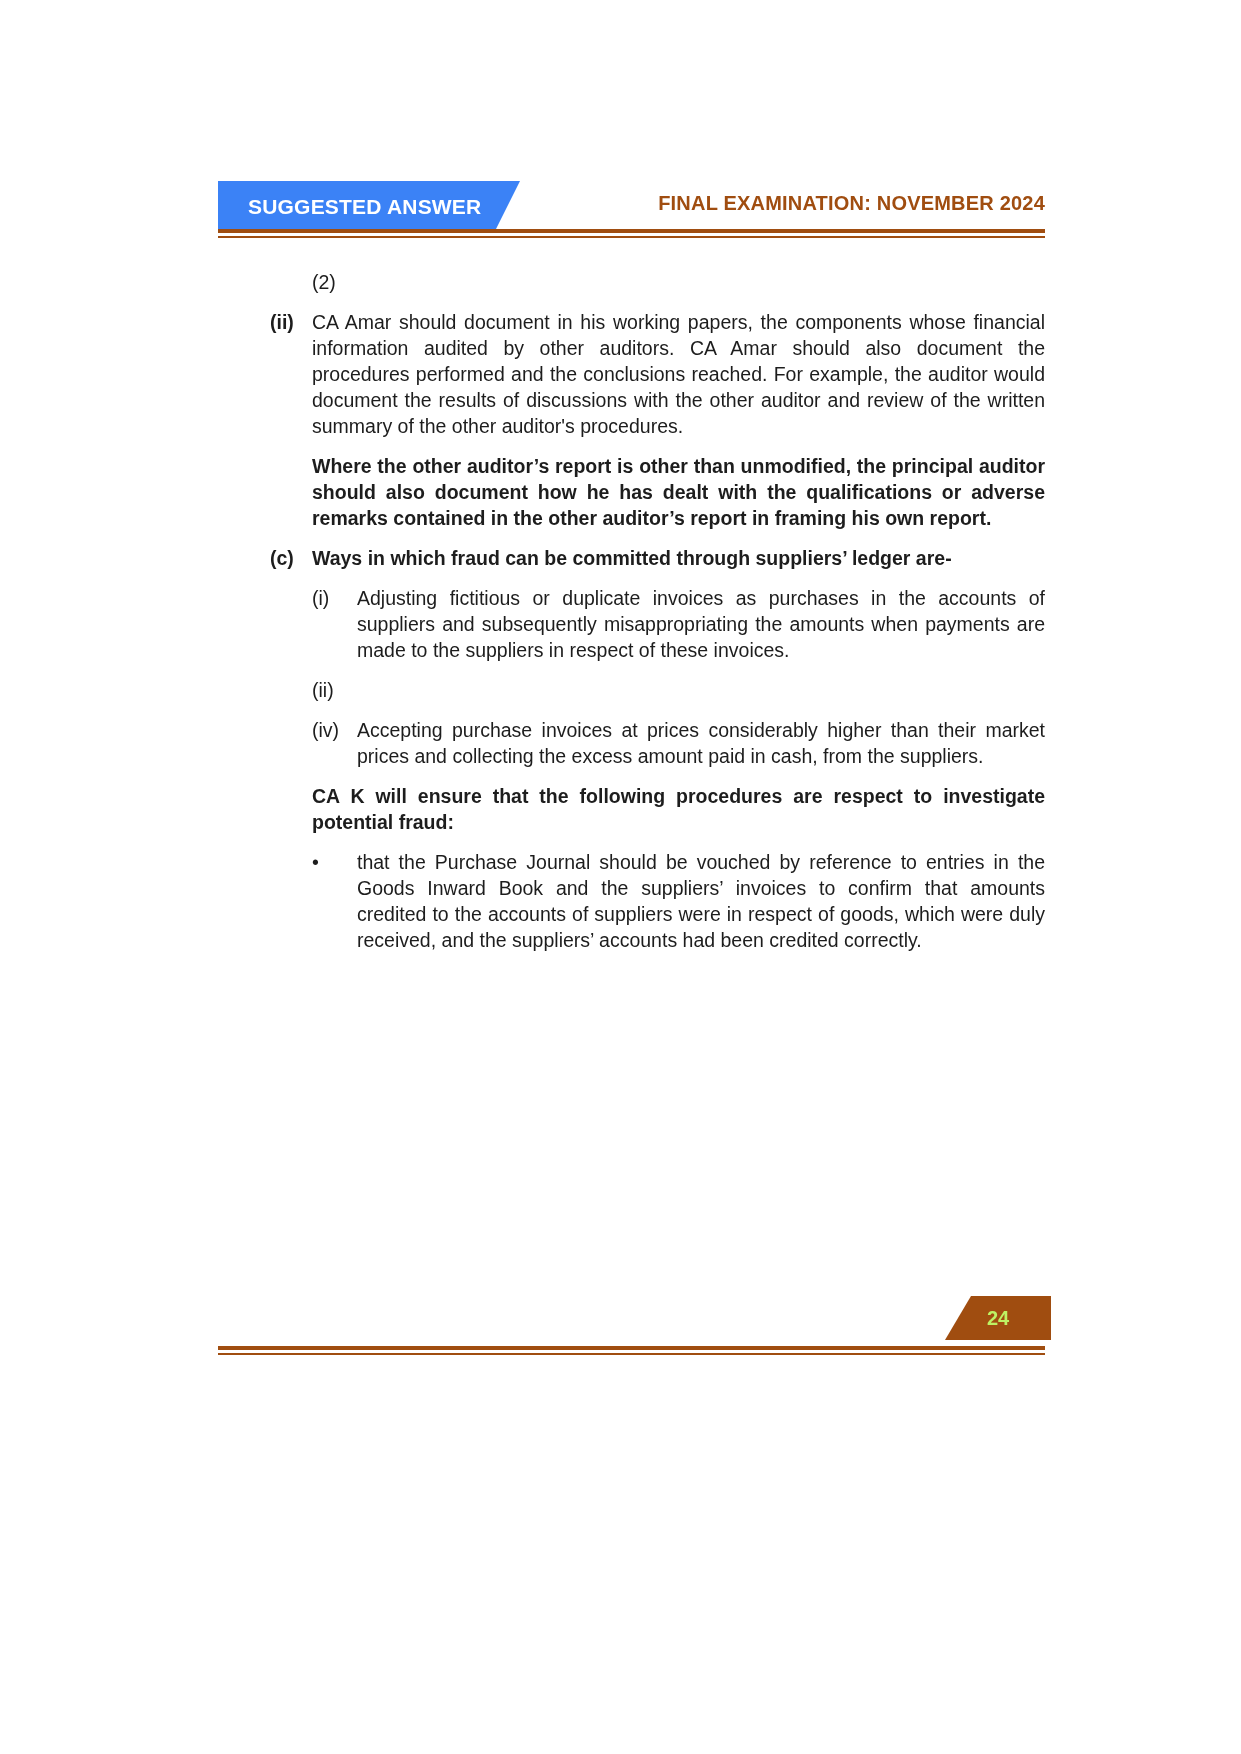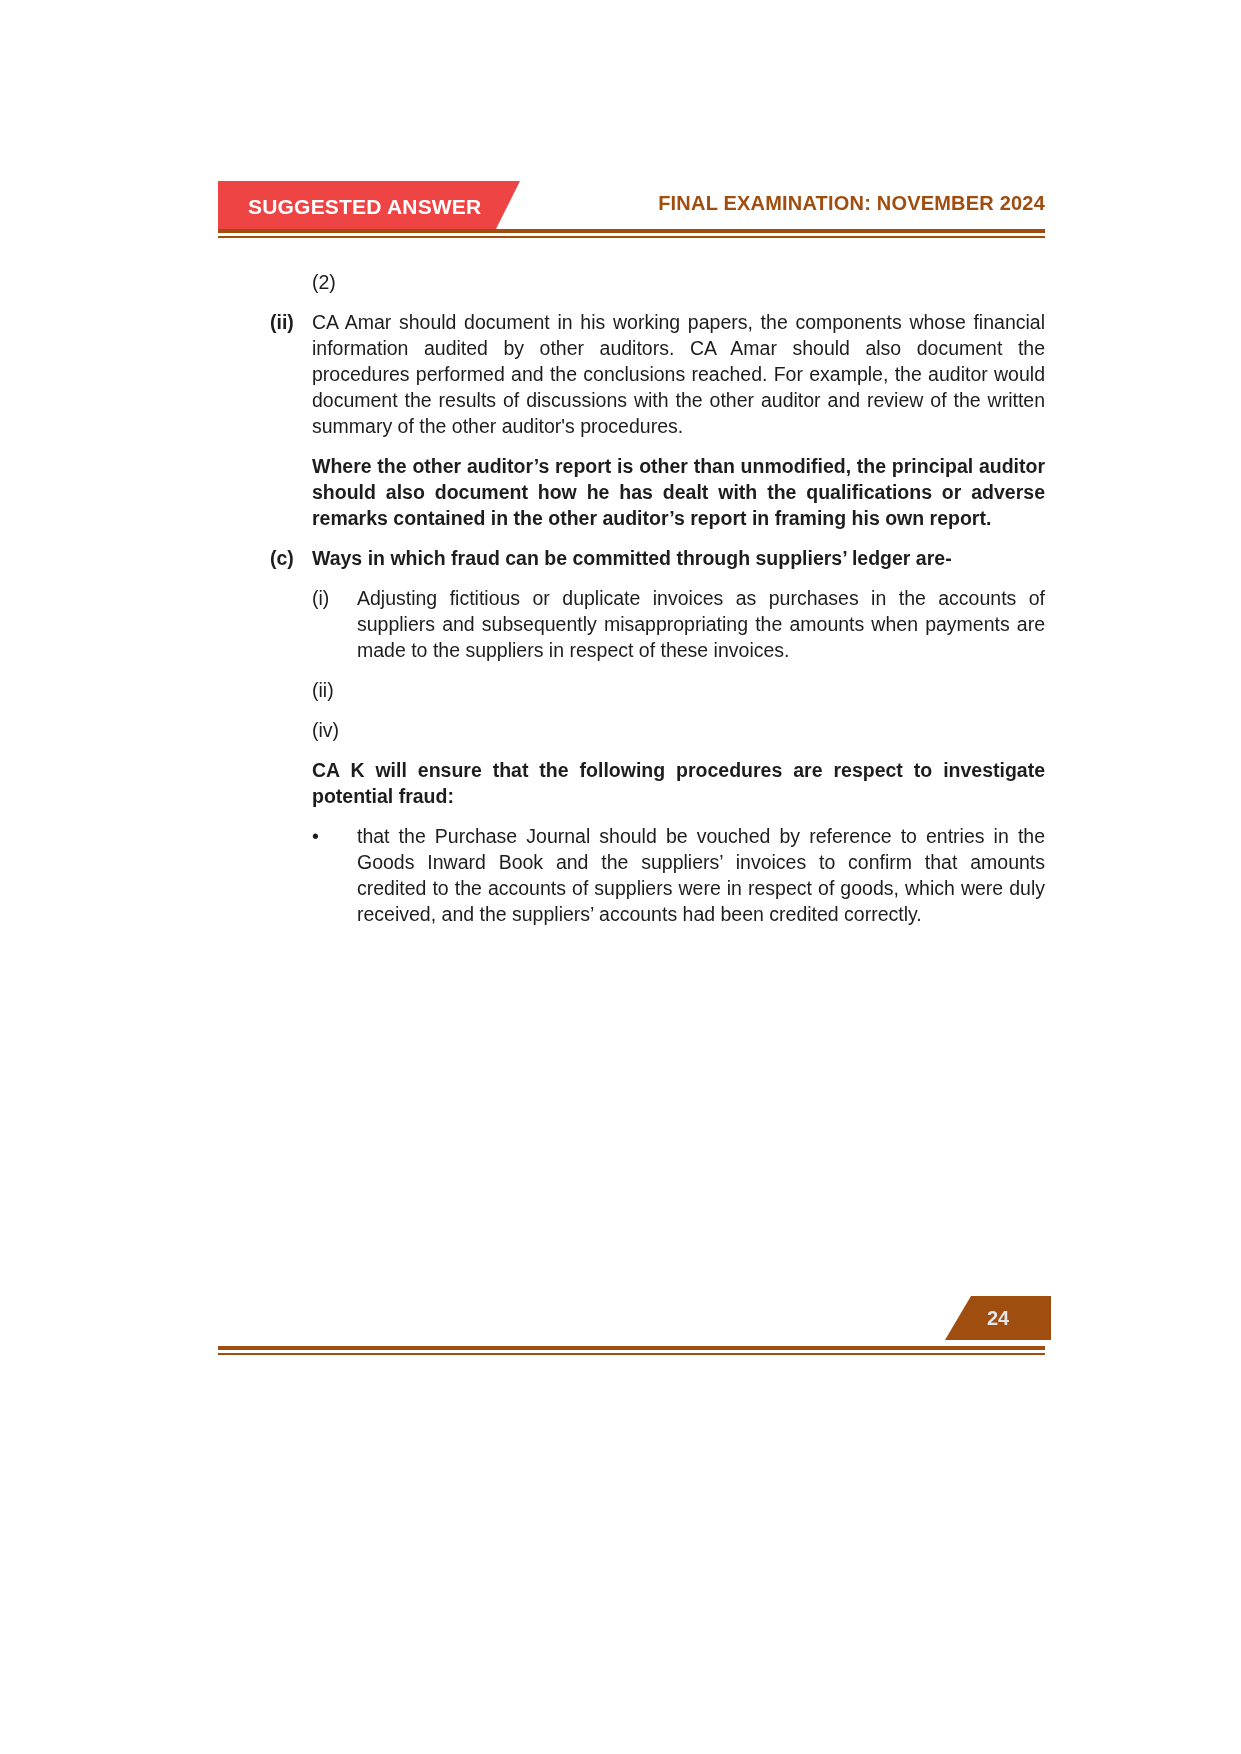--- a/index.html
+++ b/index.html
@@ -13,21 +13,21 @@
     overflow: hidden;
   }
 
   
   .banner {
     position: absolute;
     left: 218px;
     top: 181px;
     width: 302px;
     height: 52px;
-    background: #ef4444;
+    background: #3b82f6;
     clip-path: polygon(0 0, 100% 0, calc(100% - 26px) 100%, 0 100%);
     display: flex;
     align-items: center;
     box-sizing: border-box;
     padding-left: 30px;
   }
   .banner-label {
     color: #ffffff;
     font-weight: bold;
     font-size: 21px;
@@ -75,21 +75,21 @@
     top: 1296px;
     width: 106px;
     height: 44px;
     background: #A04D10;
     clip-path: polygon(26px 0, 100% 0, 100% 100%, 0 100%);
     display: flex;
     align-items: center;
     justify-content: center;
   }
   .page-badge span {
-    color: #e5e5e5;
+    color: #bef264;
     font-weight: bold;
     font-size: 20px;
   }
 </style>
 </head>
 <body>
 
 <div class="page">
 
   <div class="banner">
@@ -122,20 +122,21 @@
       <div class="txt">Adjusting fictitious or duplicate invoices as purchases in the accounts of suppliers and subsequently misappropriating the amounts when payments are made to the suppliers in respect of these invoices.</div>
     </div>
 
     <div class="li indent2">
       <div class="lbl w45">(ii)</div>
     </div>
 
 
     <div class="li indent2">
       <div class="lbl w45">(iv)</div>
+      <div class="txt">Accepting purchase invoices at prices considerably higher than their market prices and collecting the excess amount paid in cash, from the suppliers.</div>
     </div>
 
     <div class="para indent-text">CA K will ensure that the following procedures are respect to investigate potential fraud:</div>
 
     <div class="li indent2">
       <div class="lbl w45">•</div>
       <div class="txt">that the Purchase Journal should be vouched by reference to entries in the Goods Inward Book and the suppliers’ invoices to confirm that amounts credited to the accounts of suppliers were in respect of goods, which were duly received, and the suppliers’ accounts had been credited correctly.</div>
     </div>
 
   </div>

